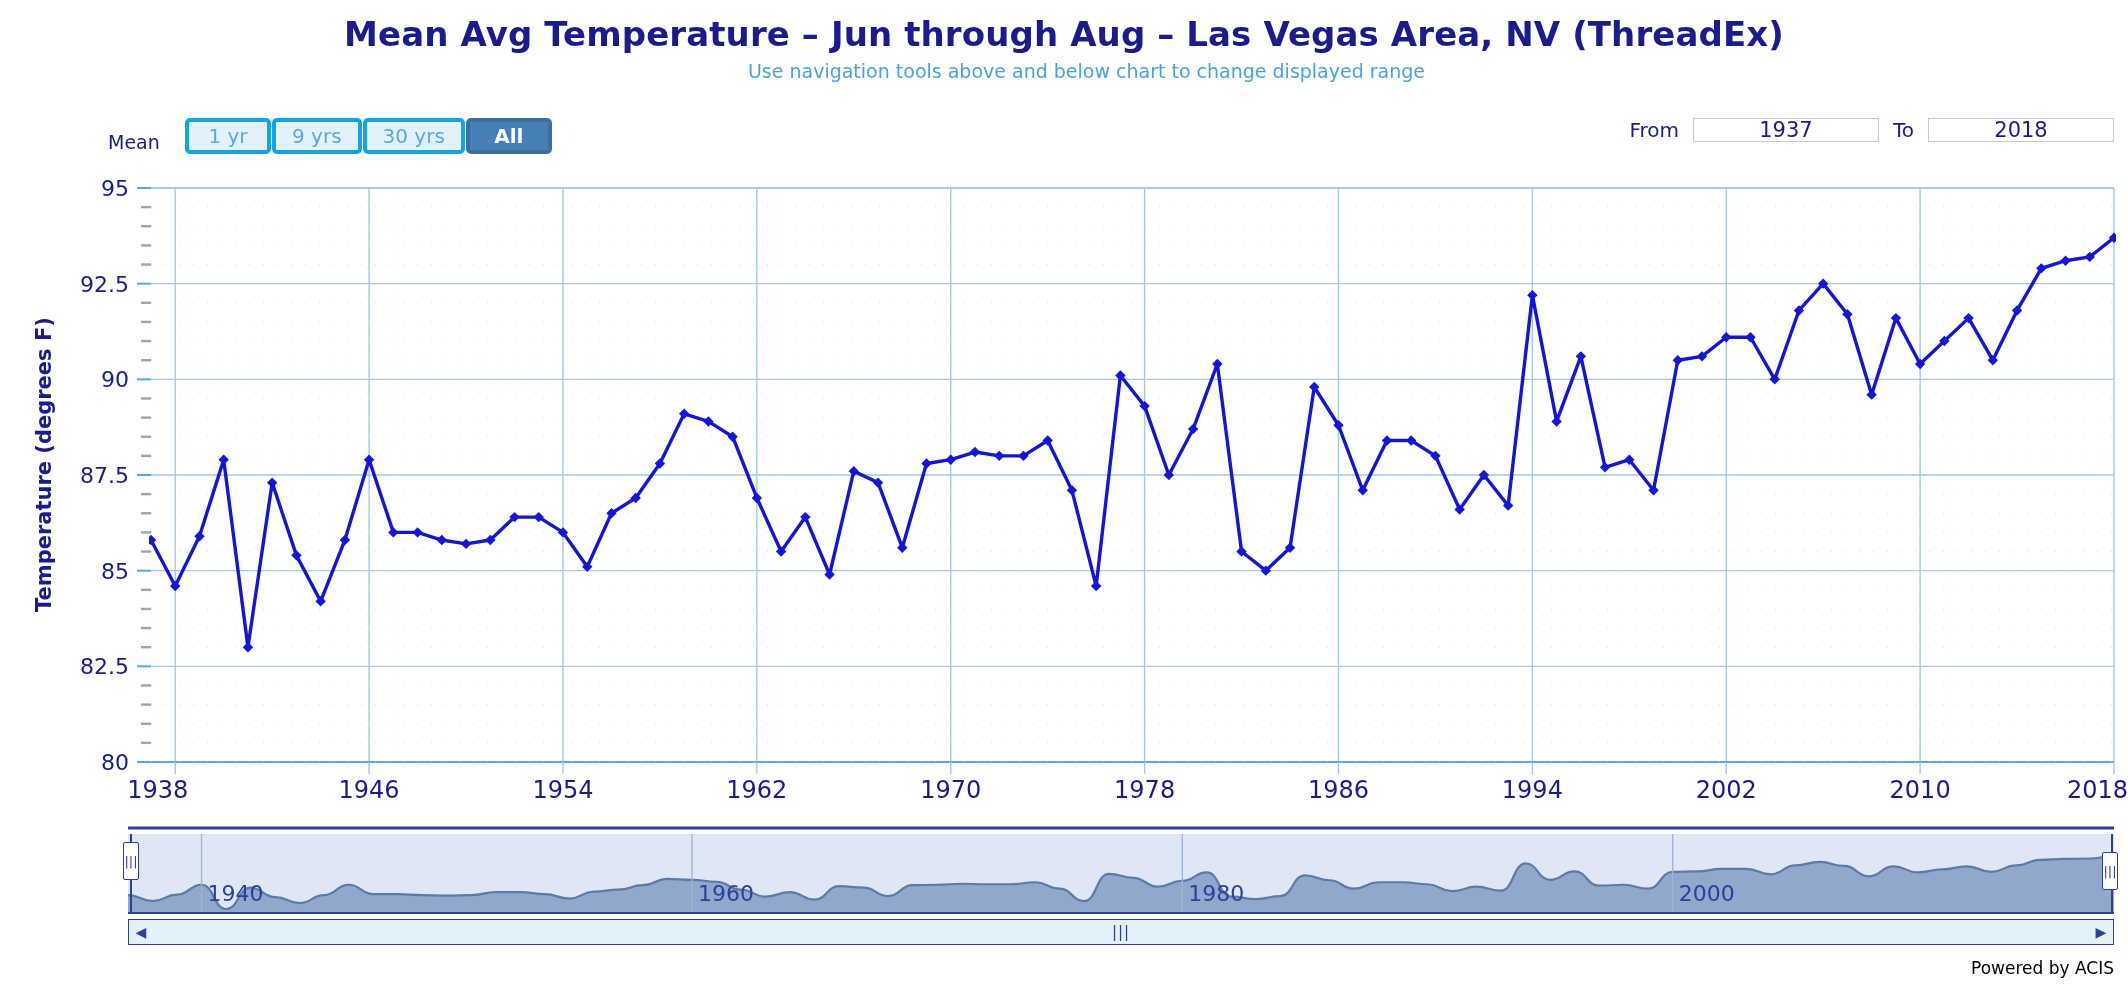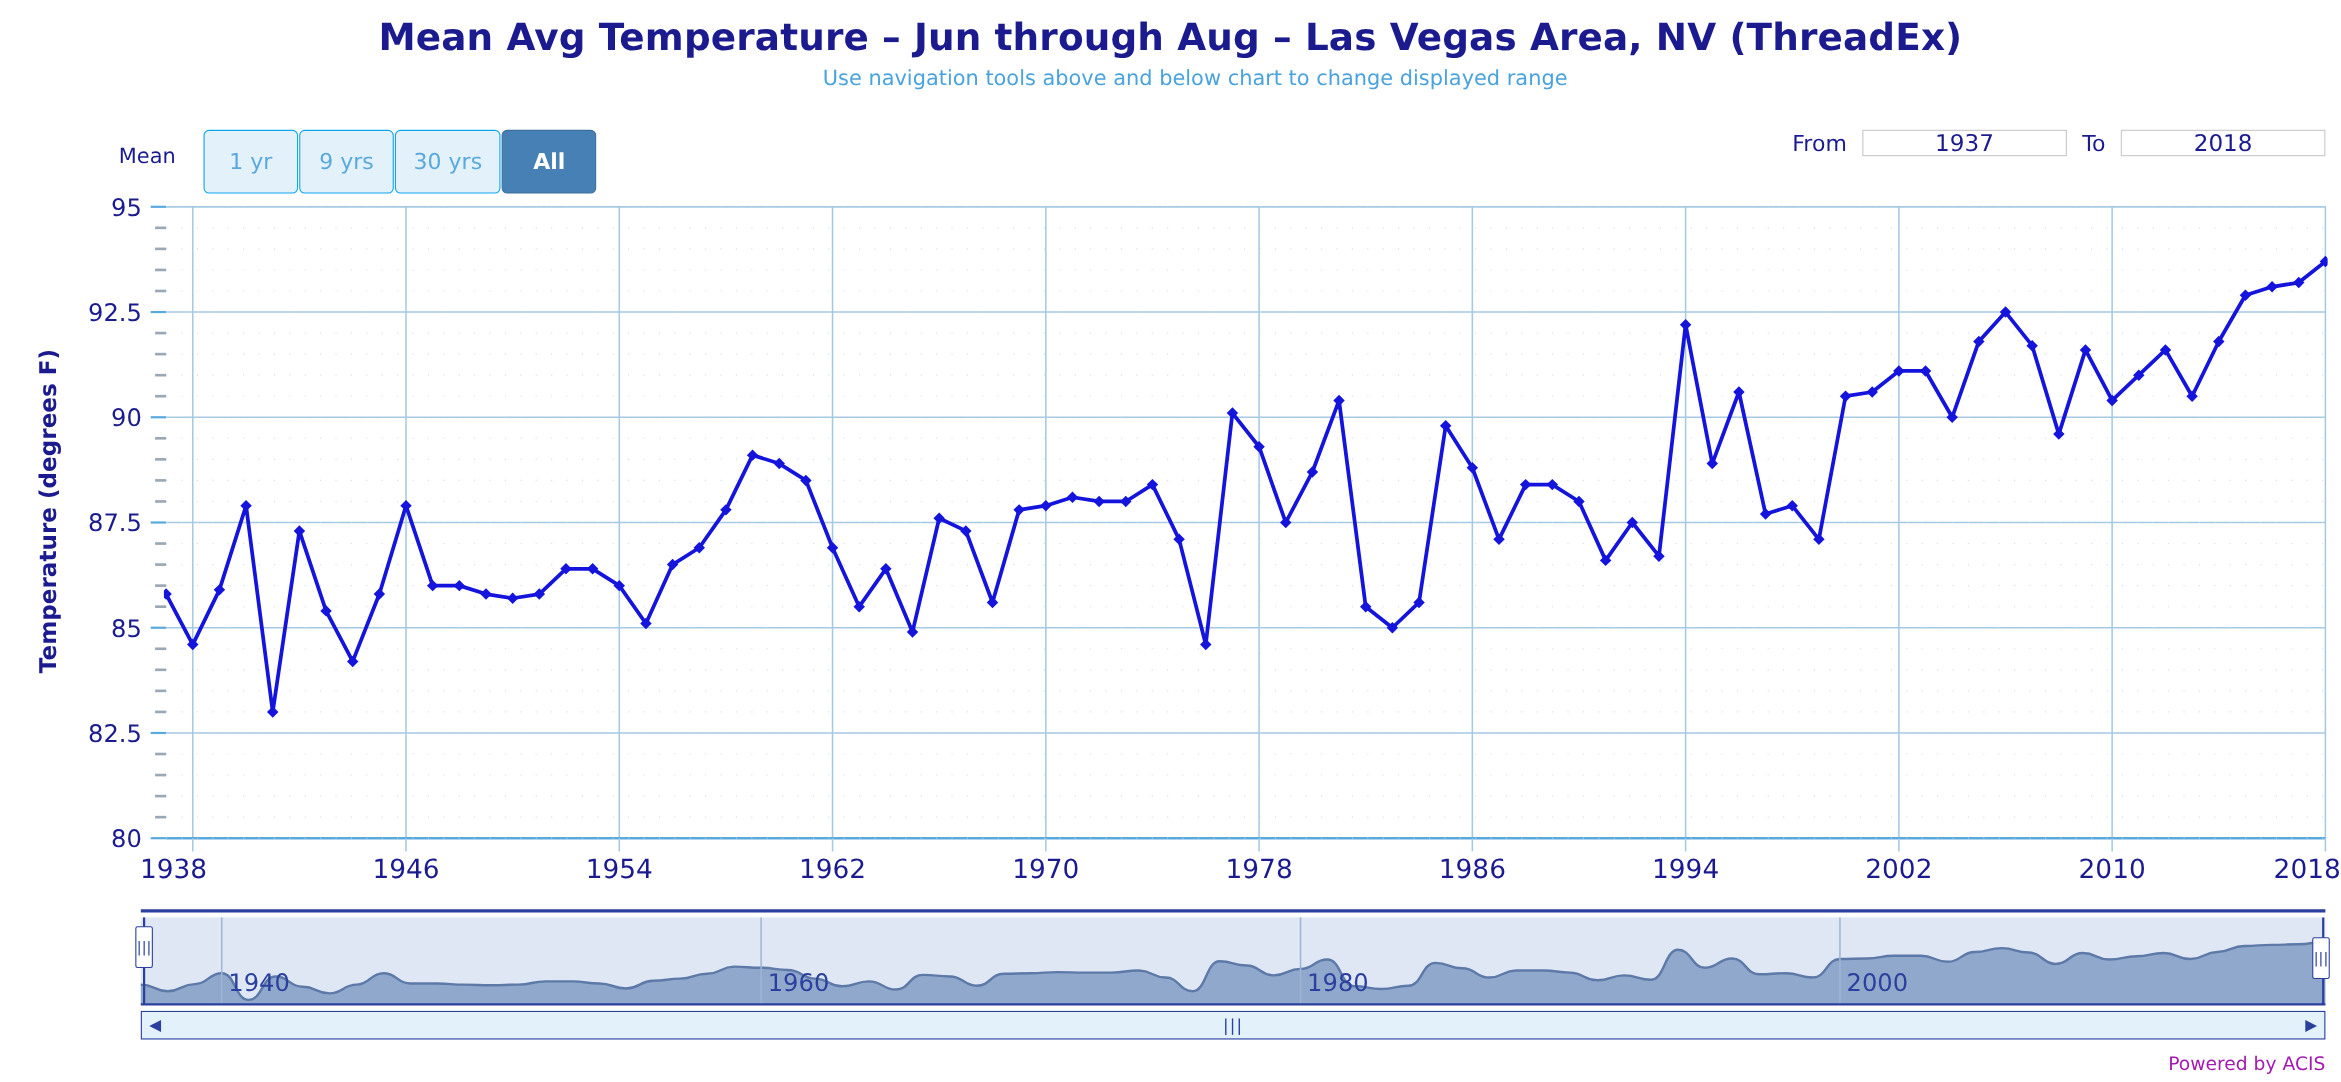--- a/index.html
+++ b/index.html
@@ -27,25 +27,25 @@
   }
 
   
   .rangesel { position: absolute; top: 118px; left: 0; width: 2128px; height: 46px; }
   .zoom-label {
     position: absolute; left: 108px; top: 13px;
     font-size: 19px; color: #1b1b8f;
   }
   .btngroup { position:absolute; left: 185px; top: 0px; display:flex; }
   .rbtn {
-    height: 58px; min-width: 86px; padding: 0 16px;
+    height: 36px; min-width: 86px; padding: 0 16px;
     display:flex; align-items:center; justify-content:center;
     font-size: 20px; color: #5aa9dd;
     background: #e3f1fb;
-    border: 1px solid #0ea5e9;
+    border: 4px solid #0ea5e9;
     border-radius: 5px;
     margin-right: 1px;
     cursor: pointer;
     user-select: none;
   }
   .rbtn.active {
     background: #4680b4; color:#ffffff; font-weight: 700;
     border-color: #3a6f9e;
   }
 
@@ -66,21 +66,21 @@
     width: 260px;
     transform: rotate(-90deg);
     transform-origin: center center;
     text-align:center;
     font-size: 21px; font-weight: 700; color:#1b1b8f;
     white-space: nowrap;
   }
 
   .credit {
     position:absolute; right: 14px; bottom: 6px;
-    font-size: 17px; color:#a21caf;
+    font-size: 17px; color:#000000;
   }
 
   
   .nav-handle-l, .nav-handle-r {
     position:absolute; width: 16px; height: 38px;
     background:#fff; border:1.5px solid #2b3f9e; border-radius:2px;
     display:flex; align-items:center; justify-content:center;
     cursor: ew-resize;
   }
   .grip { font-size: 13px; color:#2b3f9e; letter-spacing:0px; line-height:1; }

